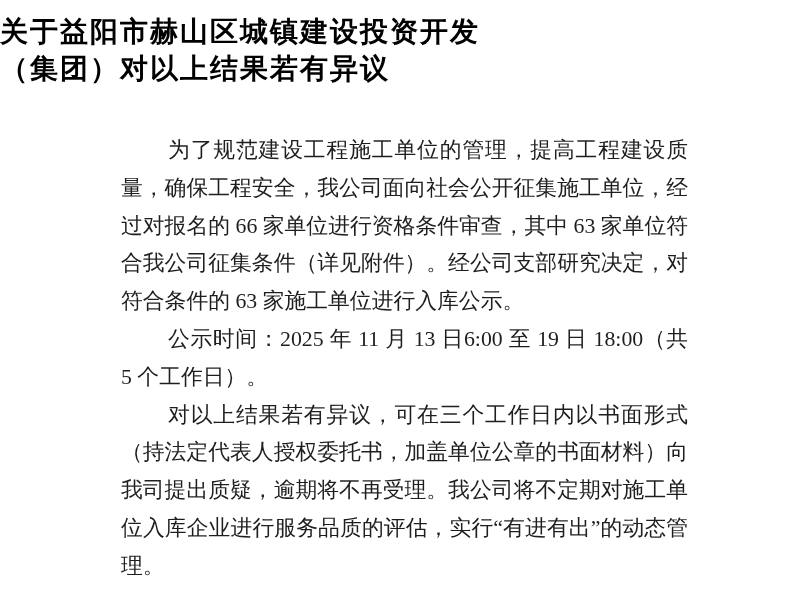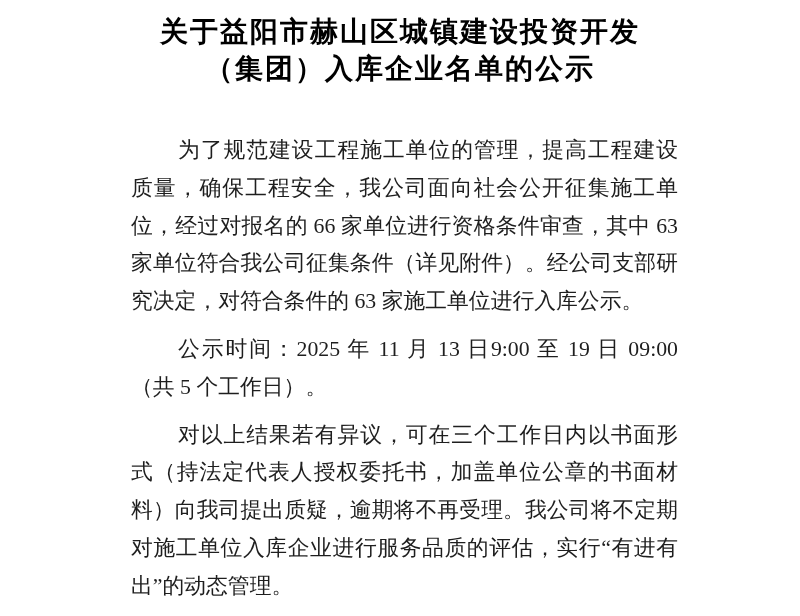--- a/index.html
+++ b/index.html
@@ -16,51 +16,50 @@
     font-family:"Liberation Serif","DejaVu Serif",serif;
     color:var(--body-color);
   }
   .page{
     position:relative;
     width:800px;
     height:616px;
   }
   .doc-title{
     margin:13px auto 0;
-    text-align:center;
     font-family:"Liberation Sans","DejaVu Sans",sans-serif;
     font-weight:700;
     font-size:28px;
     line-height:37px;
     letter-spacing:2px;
     color:var(--title-color);
   }
   .doc-content{
     margin:45px 0 0 121px;
     width:567px;
     font-size:21.8px;
     line-height:37.8px;
     text-align:justify;
     text-justify:inter-ideograph;
   }
   .doc-content p{
-    margin:10px;
+    margin:0;
     padding:0;
     text-indent:47px;
   }
 </style>
 </head>
 <body>
 
 <div class="page">
 
   <div class="doc-title">
     <div>关于益阳市赫山区城镇建设投资开发</div>
-    <div>（集团）入库企业名单的公示</div>
+    <div>（集团）对以上结果若有异议</div>
   </div>
 
   <div class="doc-content">
     <p>为了规范建设工程施工单位的管理，提高工程建设质量，确保工程安全，我公司面向社会公开征集施工单位，经过对报名的 66 家单位进行资格条件审查，其中 63 家单位符合我公司征集条件（详见附件）。经公司支部研究决定，对符合条件的 63 家施工单位进行入库公示。</p>
-    <p>公示时间：2025 年 11 月 13 日9:00 至 19 日 09:00（共 5 个工作日）。</p>
+    <p>公示时间：2025 年 11 月 13 日6:00 至 19 日 18:00（共 5 个工作日）。</p>
     <p>对以上结果若有异议，可在三个工作日内以书面形式（持法定代表人授权委托书，加盖单位公章的书面材料）向我司提出质疑，逾期将不再受理。我公司将不定期对施工单位入库企业进行服务品质的评估，实行“有进有出”的动态管理。</p>
   </div>
 
 </div>
 
 </body></html>

